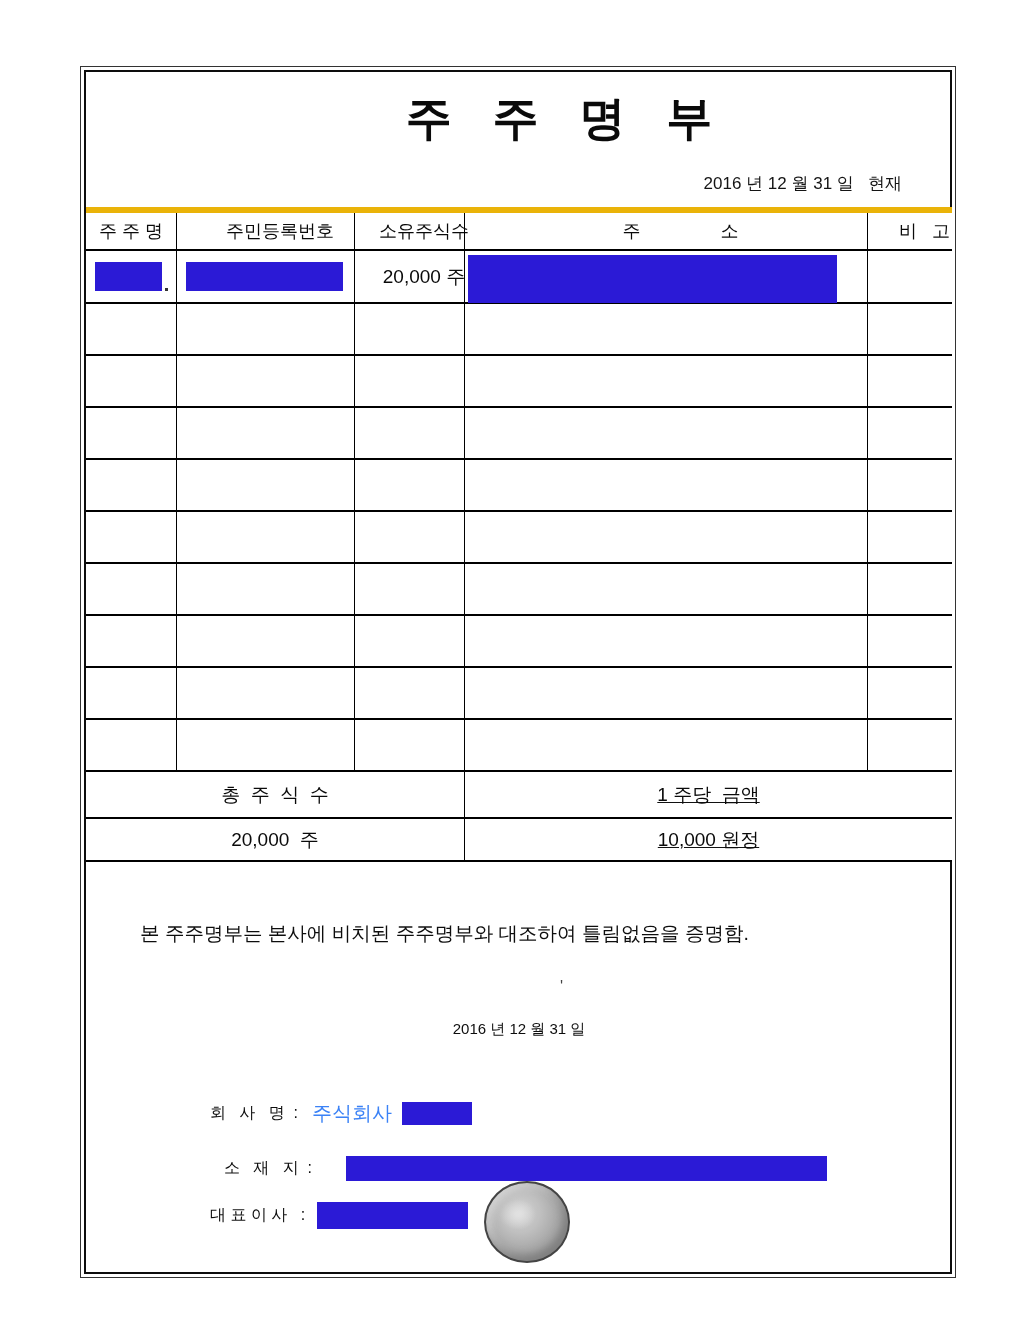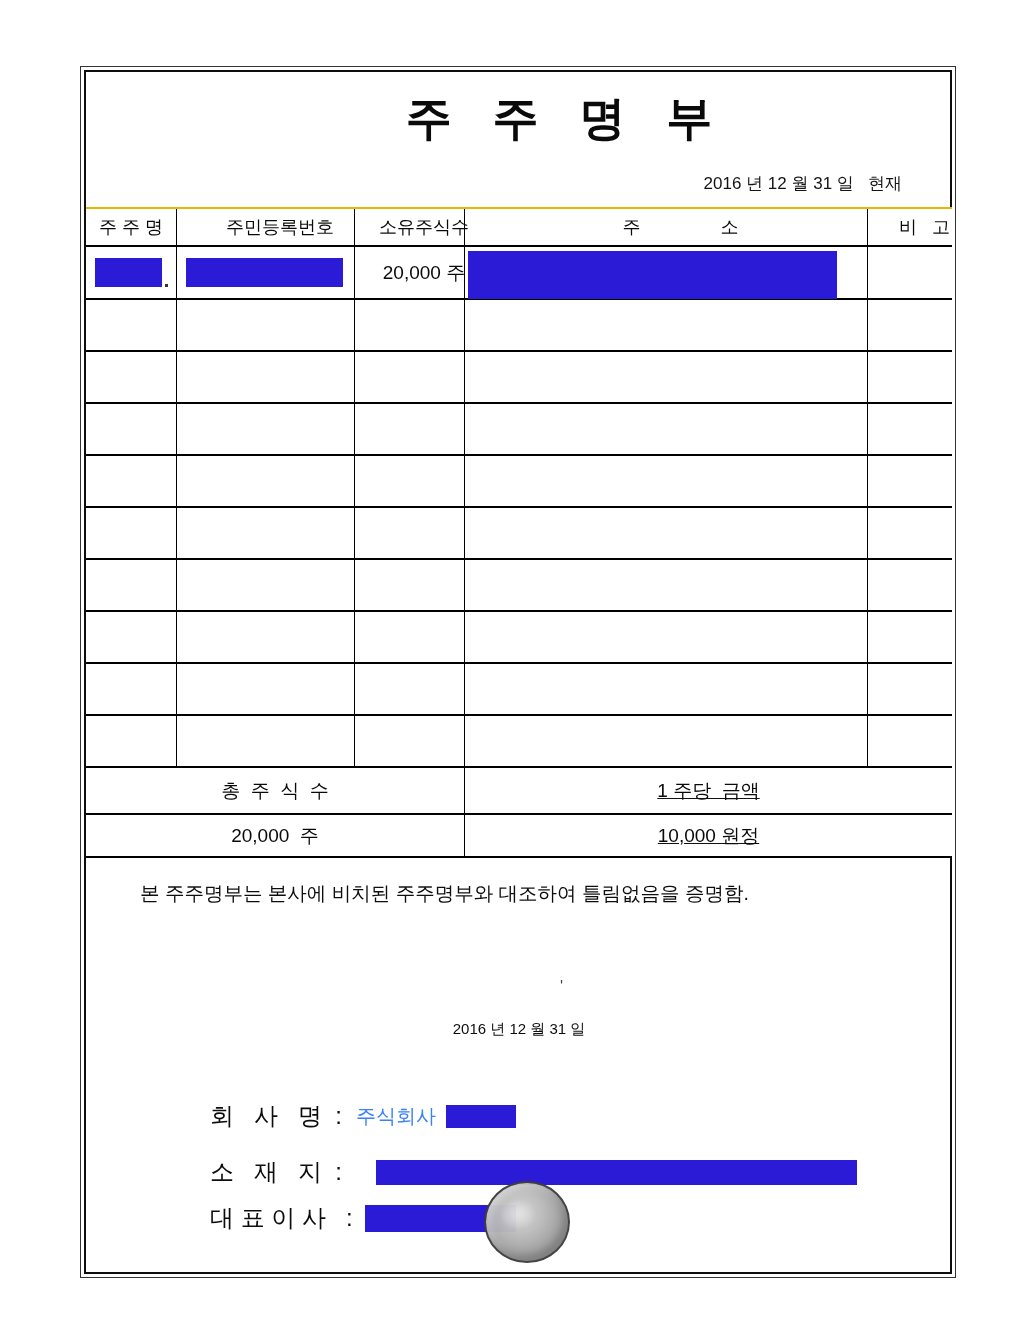--- a/index.html
+++ b/index.html
@@ -21,21 +21,21 @@
     text-align:center;font-size:46px;font-weight:bold;
     letter-spacing:14px;white-space:pre;color:#0a0a0a;margin-left:47px;
   }
   .as-of-date{
     position:absolute;top:172px;right:122px;
     font-size:17px;font-weight:500;white-space:pre;color:#141414;
   }
   
   .register-table{
     position:absolute;left:86px;top:207px;width:866px;
-    border-top:2px solid #eab308;box-sizing:border-box;background:#fff;
+    border-top:6px solid #eab308;box-sizing:border-box;background:#fff;
   }
   .t-row{display:flex;border-bottom:2px solid #000;box-sizing:border-box;}
   .t-row.header{height:38px;}
   .t-row.data{height:53px;}
   .t-row.empty{height:52px;}
   .t-cell{
     box-sizing:border-box;position:relative;display:flex;
     align-items:center;justify-content:center;
   }
   .t-cell + .t-cell{border-left:1.5px solid #000;padding-left:29px;}
@@ -55,35 +55,35 @@
   
   .redact{background:#2b1ad6;display:block;}
   .redact-name{position:absolute;left:9px;top:11px;width:67px;height:29px;}
   .redact-rrn{position:absolute;left:9px;top:11px;width:157px;height:29px;}
   .redact-addr{position:absolute;left:3px;top:4px;width:369px;height:48px;}
   .stray-dot{
     position:absolute;left:79px;top:37px;width:3px;height:3px;background:#333;
   }
   
   .statement{
-    position:absolute;left:140px;top:880px;font-size:19.5px;
+    position:absolute;left:140px;top:920px;font-size:19.5px;
     font-weight:500;white-space:pre;color:#0d0d0d;
   }
   .stray-mark{
     position:absolute;left:560px;top:978px;font-size:16px;color:#444;
   }
   .cert-date{
     position:absolute;left:86px;top:1020px;width:866px;text-align:center;
     font-size:15px;font-weight:500;white-space:pre;color:#0d0d0d;
   }
   .info-line{position:absolute;display:flex;align-items:center;}
-  .info-label{font-size:24px;font-weight:500;white-space:pre;color:#0d0d0d;}
+  .info-label{font-size:16px;font-weight:500;white-space:pre;color:#0d0d0d;}
   .info-value{font-size:20px;font-weight:500;white-space:pre;color:#3b82f6;margin-left:14px;}
   .line-company{left:210px;top:1100px;}
-  .line-address{left:210px;top:1156px;gap:28px;}
+  .line-address{left:224px;top:1156px;gap:28px;}
   .line-ceo{left:210px;top:1202px;}
   .redact-company{width:70px;height:23px;margin-left:10px;}
   .redact-address{width:481px;height:25px;margin-left:6px;}
   .redact-ceo{width:151px;height:27px;margin-left:12px;}
   .seal-stamp{
     position:absolute;left:484px;top:1181px;width:86px;height:82px;
     border-radius:50%;
     background:radial-gradient(ellipse at 42% 38%, #d6d6d6 0%, #bdbdbd 30%, #a6a6a6 55%, #8d8d8d 78%, #6a6a6a 94%);
     border:2.5px solid #3e3e3e;box-sizing:border-box;
     box-shadow:inset -4px -5px 9px #7a7a7a, inset 4px 3px 8px #d9d9d9;

